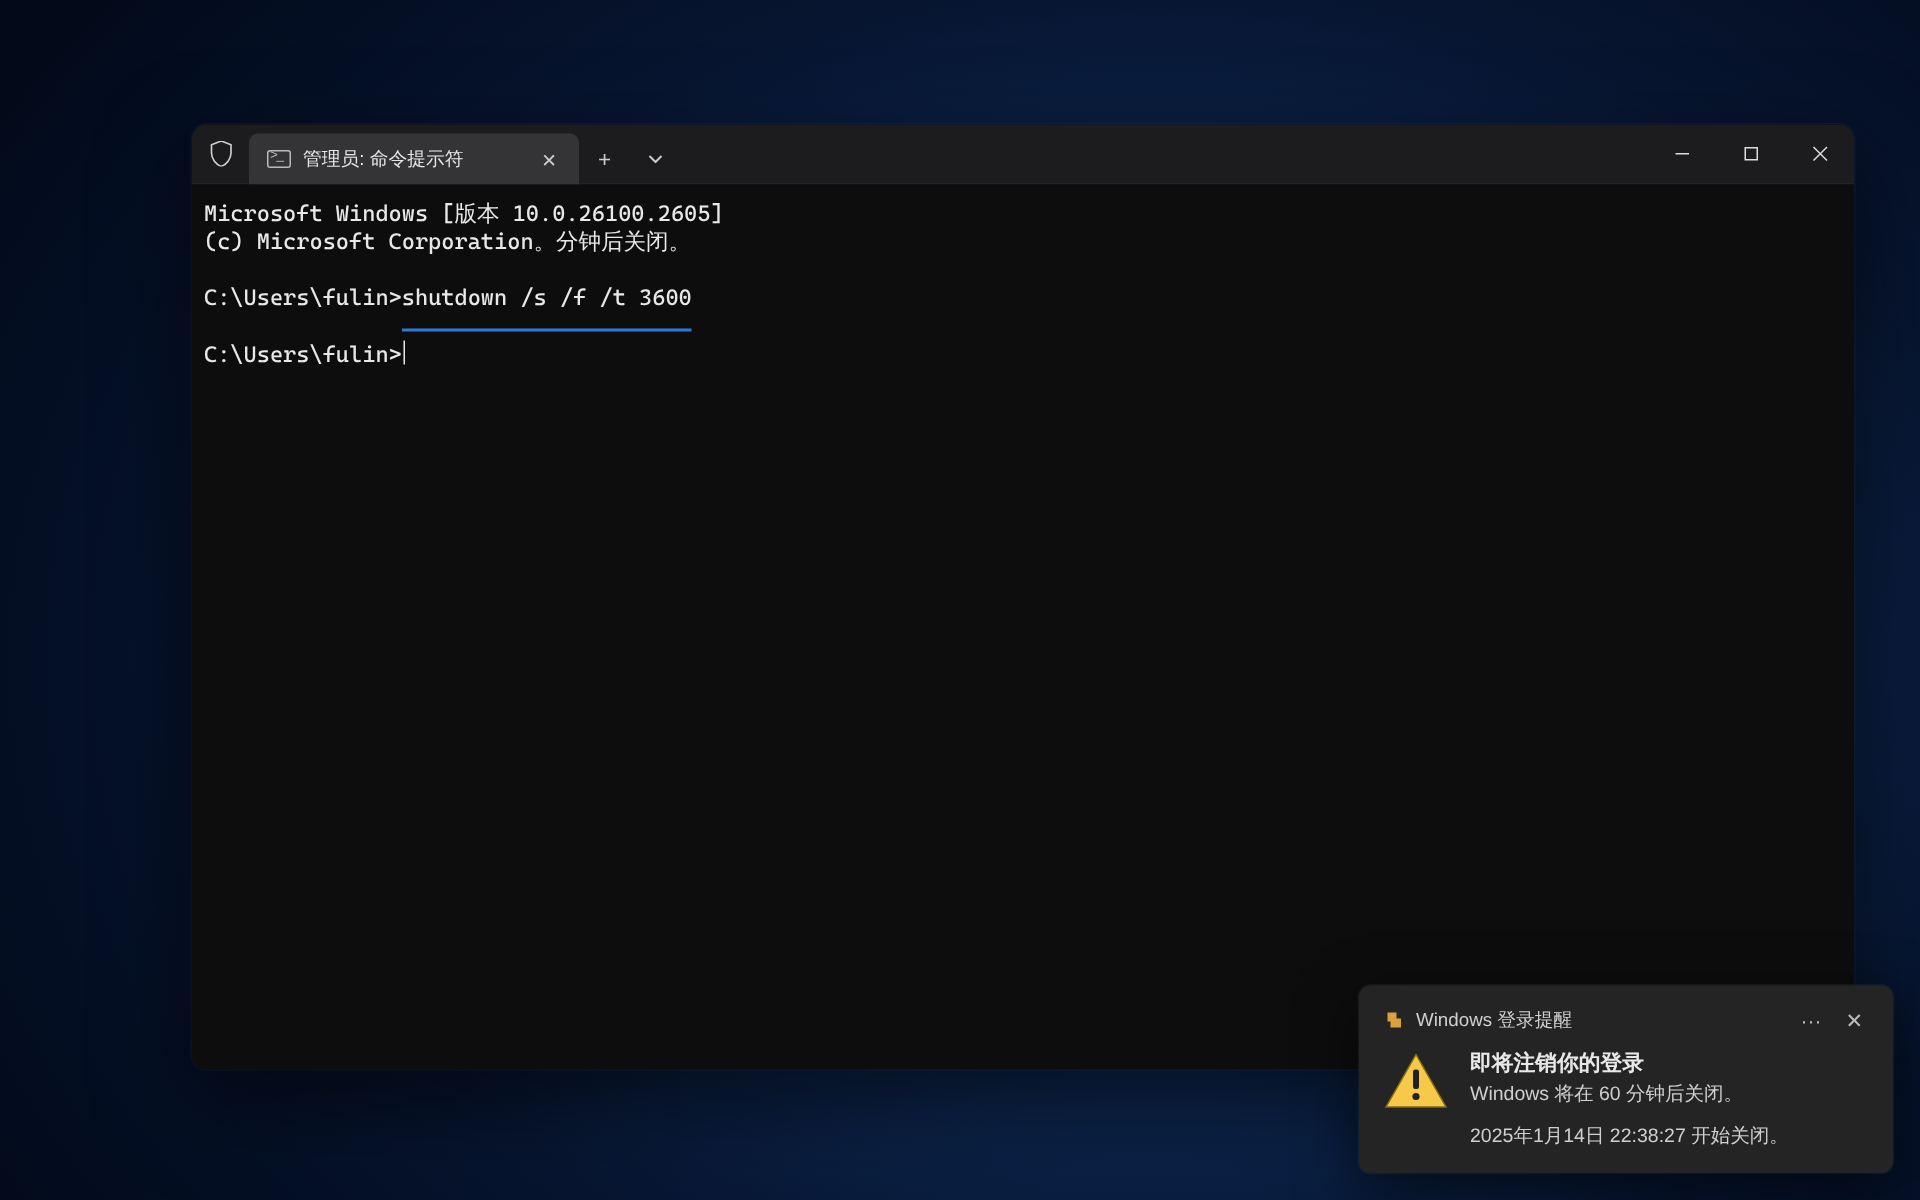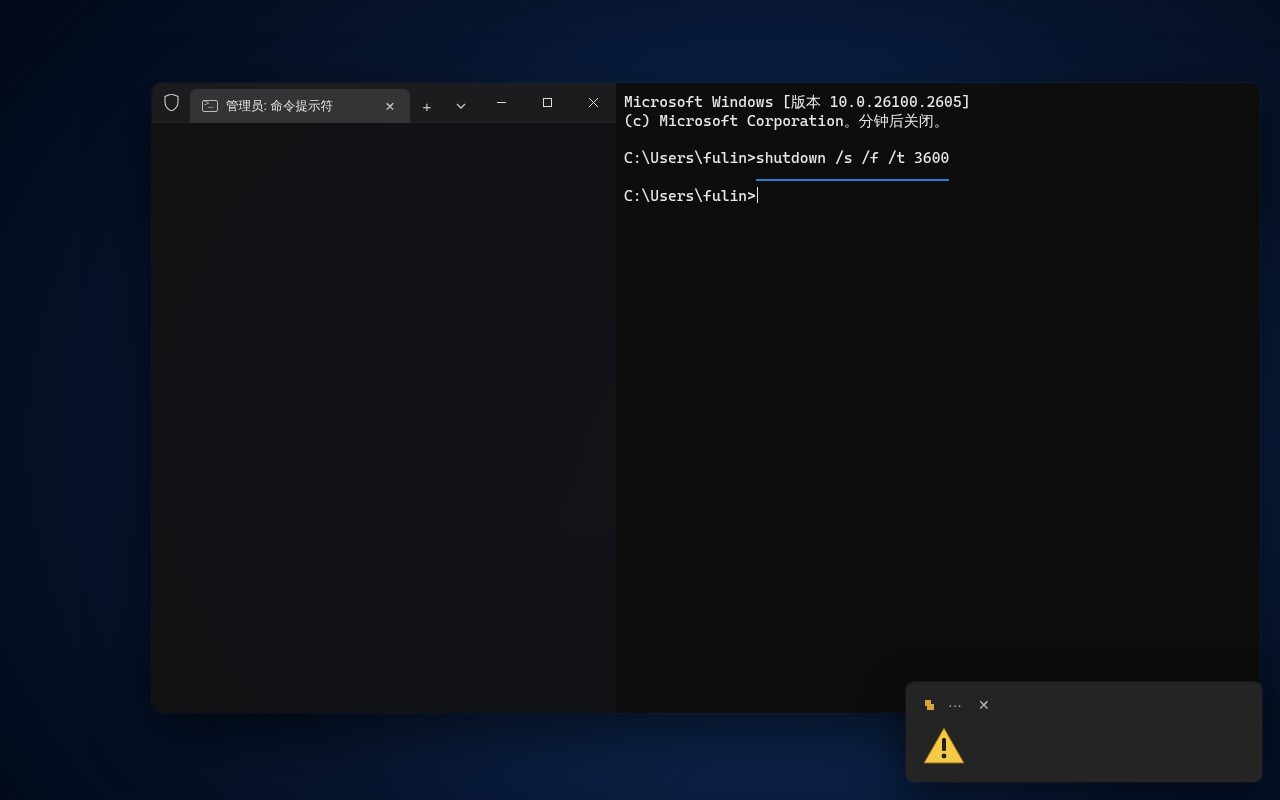--- a/index.html
+++ b/index.html
@@ -21,23 +21,22 @@
   }
 
   
   .terminal-window {
     position: absolute;
     left: 128px; top: 83px;
     width: 1108px; height: 630px;
     background: rgba(18,18,20,0.96);
     border-radius: 10px;
     box-shadow: 0 20px 60px rgba(0,0,0,0.6), 0 0 0 1px rgba(255,255,255,0.04);
-    display: flex; flex-direction: row;
+    display: flex; flex-direction: column;
     overflow: hidden;
-    margin-left: 24px;
   }
   .titlebar {
     height: 40px;
     display: flex; align-items: stretch;
     background: rgba(30,30,32,0.9);
     border-bottom: 1px solid rgba(255,255,255,0.03);
   }
   .shield-slot {
     width: 38px; display: flex; align-items: center; justify-content: center;
   }
@@ -177,23 +176,29 @@
 <span>C:\Users\fulin&gt;</span><span class="cursor"></span></div>
 </div>
 
 <div class="toast">
   <div class="toast-head">
     <span class="app-ico">
       <svg width="14" height="14" viewBox="0 0 14 14">
         <path d="M3 2 L9 2 L9 6 L12 6 L12 12 L5 12 L5 8 L3 8 Z" fill="#d9a23a"></path>
       </svg>
     </span>
+    <span class="title-txt">Windows 登录提醒</span>
     <span class="head-btn">···</span>
     <span class="head-btn">✕</span>
   </div>
   <div class="toast-body">
     <svg class="warn-tri" viewBox="0 0 44 40">
       <path d="M22 2 L42 37 L2 37 Z" fill="#f7c948" stroke="#8a6a10" stroke-width="1"></path>
       <rect x="20" y="12" width="4" height="13" rx="1.5" fill="#222"></rect>
       <circle cx="22" cy="30" r="2.4" fill="#222"></circle>
     </svg>
+    <div class="toast-text">
+      <div class="t1">即将注销你的登录</div>
+      <div class="t2">Windows 将在 60 分钟后关闭。</div>
+      <div class="t3">2025年1月14日 22:38:27 开始关闭。</div>
+    </div>
   </div>
 </div>
 
 </body></html>

